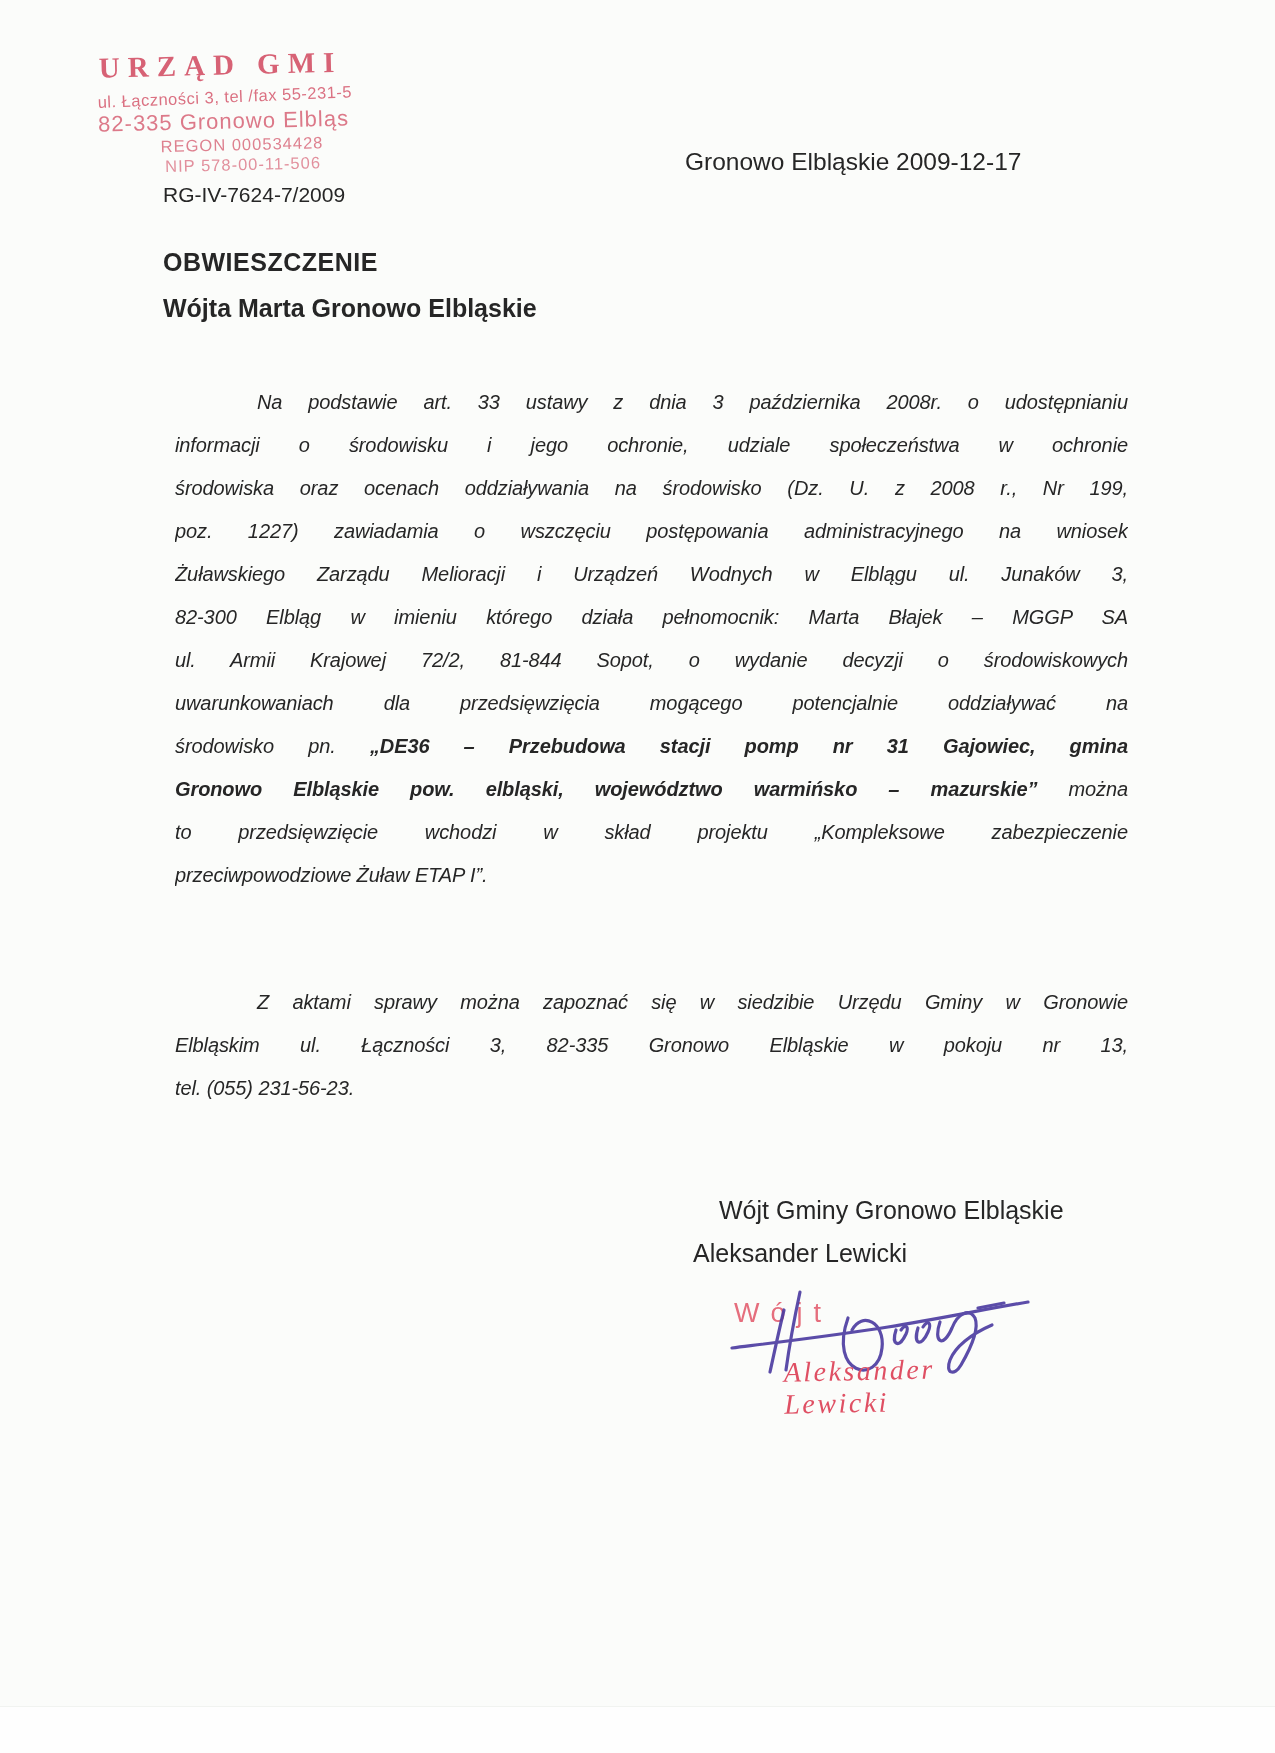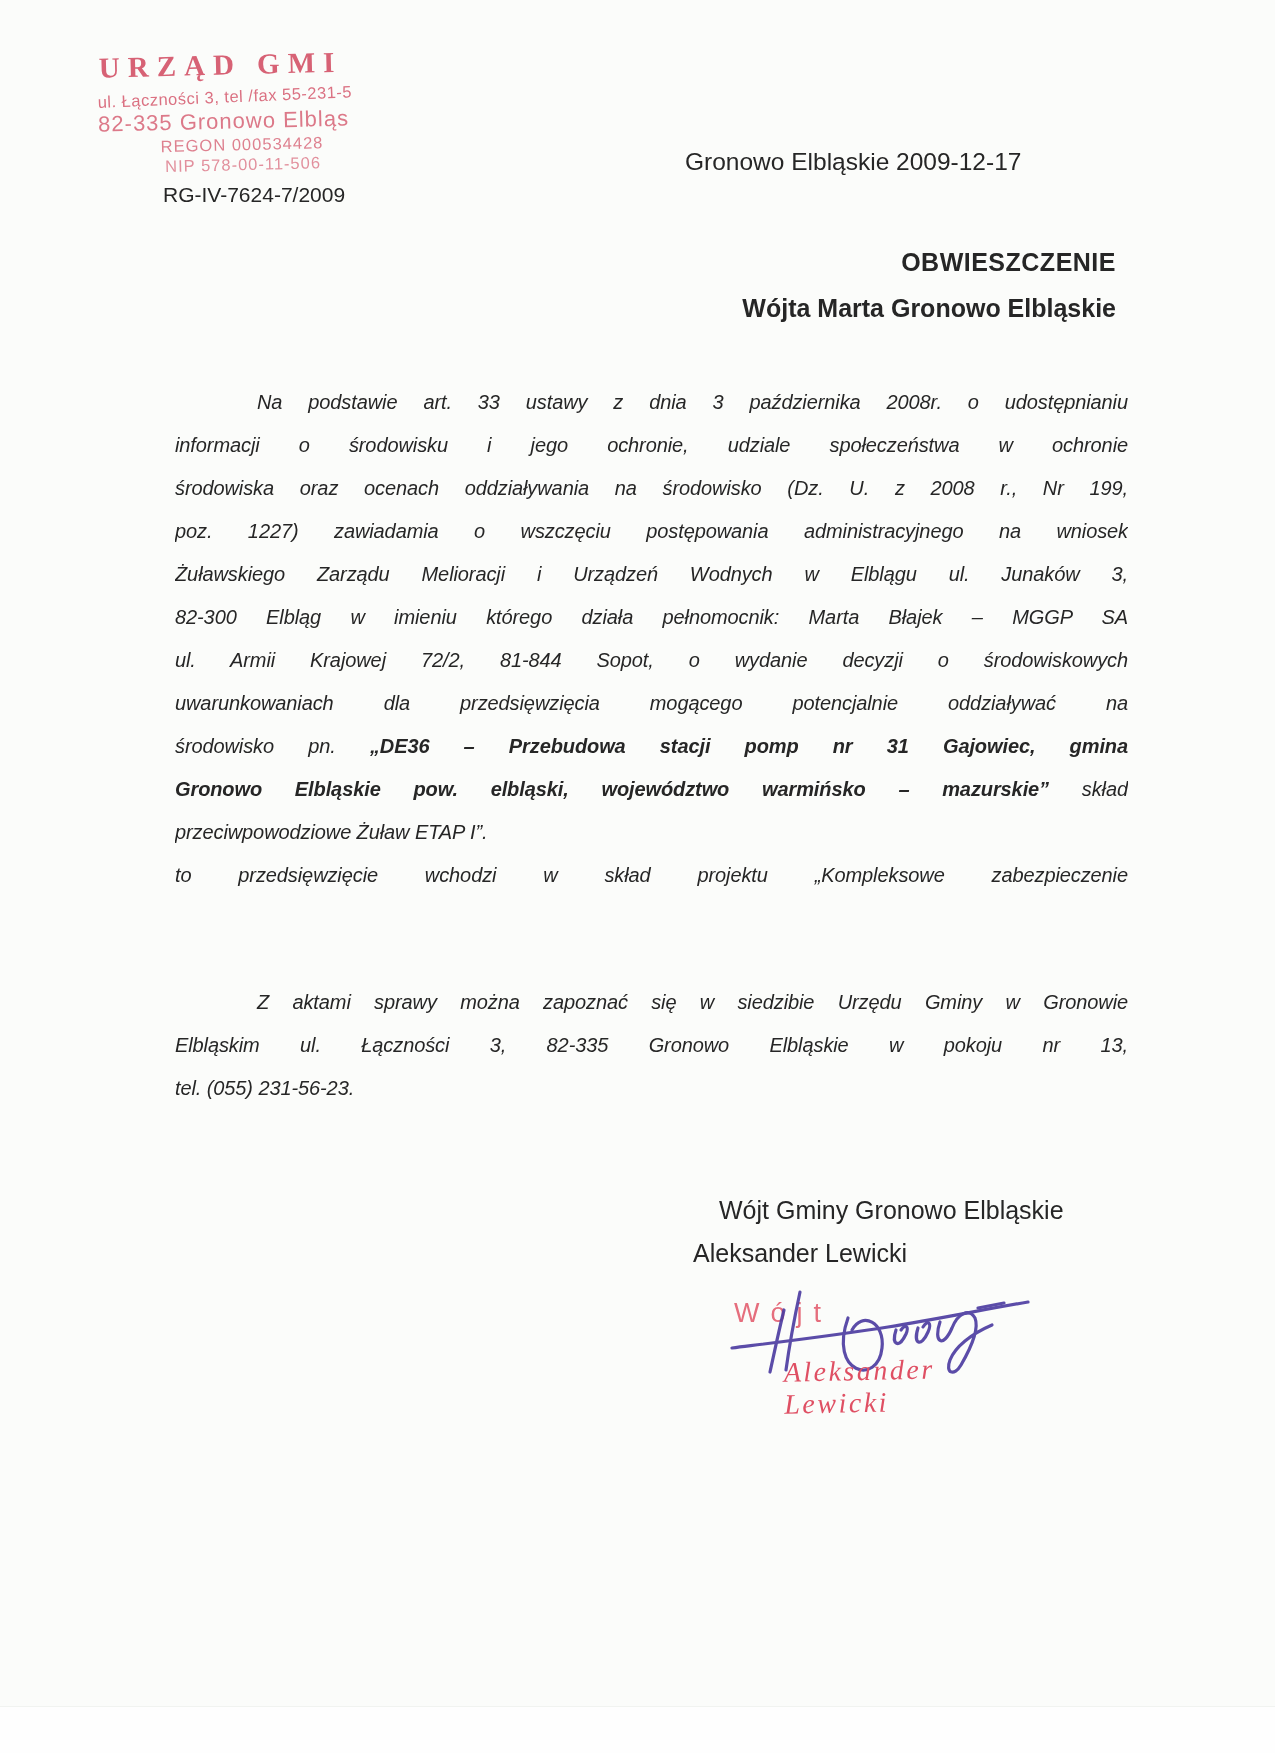--- a/index.html
+++ b/index.html
@@ -63,21 +63,21 @@
     position:absolute; left:163px; top:183px;
     font-size:21px;
   }
   .place-date{
     position:absolute; left:685px; top:148px;
     font-size:24.5px;
   }
   
   .title-block{
     position:absolute; left:163px; top:248px;
-    width:953px; text-align:right;
+    width:953px; text-align:left;
   }
   .title-main{
     font-size:25px; font-weight:bold; letter-spacing:0.5px;
   }
   .title-sub{
     margin-top:17px;
     font-size:25px; font-weight:bold;
   }
   
   .para{
@@ -154,23 +154,23 @@
   <div class="para" id="paragraph-1">
       <div class="line first"><span>Na podstawie art. 33 ustawy z dnia 3 października 2008r. o udostępnianiu</span></div>
       <div class="line"><span>informacji o środowisku i jego ochronie, udziale społeczeństwa w ochronie</span></div>
       <div class="line"><span>środowiska oraz ocenach oddziaływania na środowisko (Dz. U. z 2008 r., Nr 199,</span></div>
       <div class="line"><span>poz. 1227) zawiadamia o wszczęciu postępowania administracyjnego na wniosek</span></div>
       <div class="line"><span>Żuławskiego Zarządu Melioracji i Urządzeń  Wodnych w Elblągu ul. Junaków 3,</span></div>
       <div class="line"><span>82-300 Elbląg w imieniu którego działa pełnomocnik: Marta Błajek – MGGP SA</span></div>
       <div class="line"><span>ul. Armii Krajowej 72/2, 81-844 Sopot, o wydanie decyzji o środowiskowych</span></div>
       <div class="line"><span>uwarunkowaniach dla przedsięwzięcia mogącego potencjalnie oddziaływać na</span></div>
       <div class="line"><span>środowisko pn. </span><span class="bold">„DE36 – Przebudowa stacji pomp nr 31 Gajowiec, gmina</span></div>
-      <div class="line"><span class="bold">Gronowo Elbląskie pow. elbląski, województwo warmińsko – mazurskie”</span><span> skład</span></div>
+      <div class="line"><span class="bold">Gronowo Elbląskie pow. elbląski, województwo warmińsko – mazurskie”</span><span> można</span></div>
+      <div class="line"><span>to przedsięwzięcie wchodzi w skład projektu „Kompleksowe zabezpieczenie</span></div>
       <div class="line last"><span>przeciwpowodziowe Żuław ETAP I”.</span></div>
-      <div class="line"><span>to przedsięwzięcie wchodzi w skład projektu „Kompleksowe zabezpieczenie</span></div>
     </div>
   <div class="para" id="paragraph-2">
       <div class="line first"><span>Z aktami sprawy można zapoznać się w siedzibie Urzędu Gminy w Gronowie</span></div>
       <div class="line"><span>Elbląskim ul. Łączności 3, 82-335 Gronowo Elbląskie w pokoju nr 13,</span></div>
       <div class="line last"><span>tel. (055) 231-56-23.</span></div>
     </div>
 
   <div class="sig-role">Wójt Gminy Gronowo Elbląskie</div>
   <div class="sig-name">Aleksander Lewicki</div>
 

